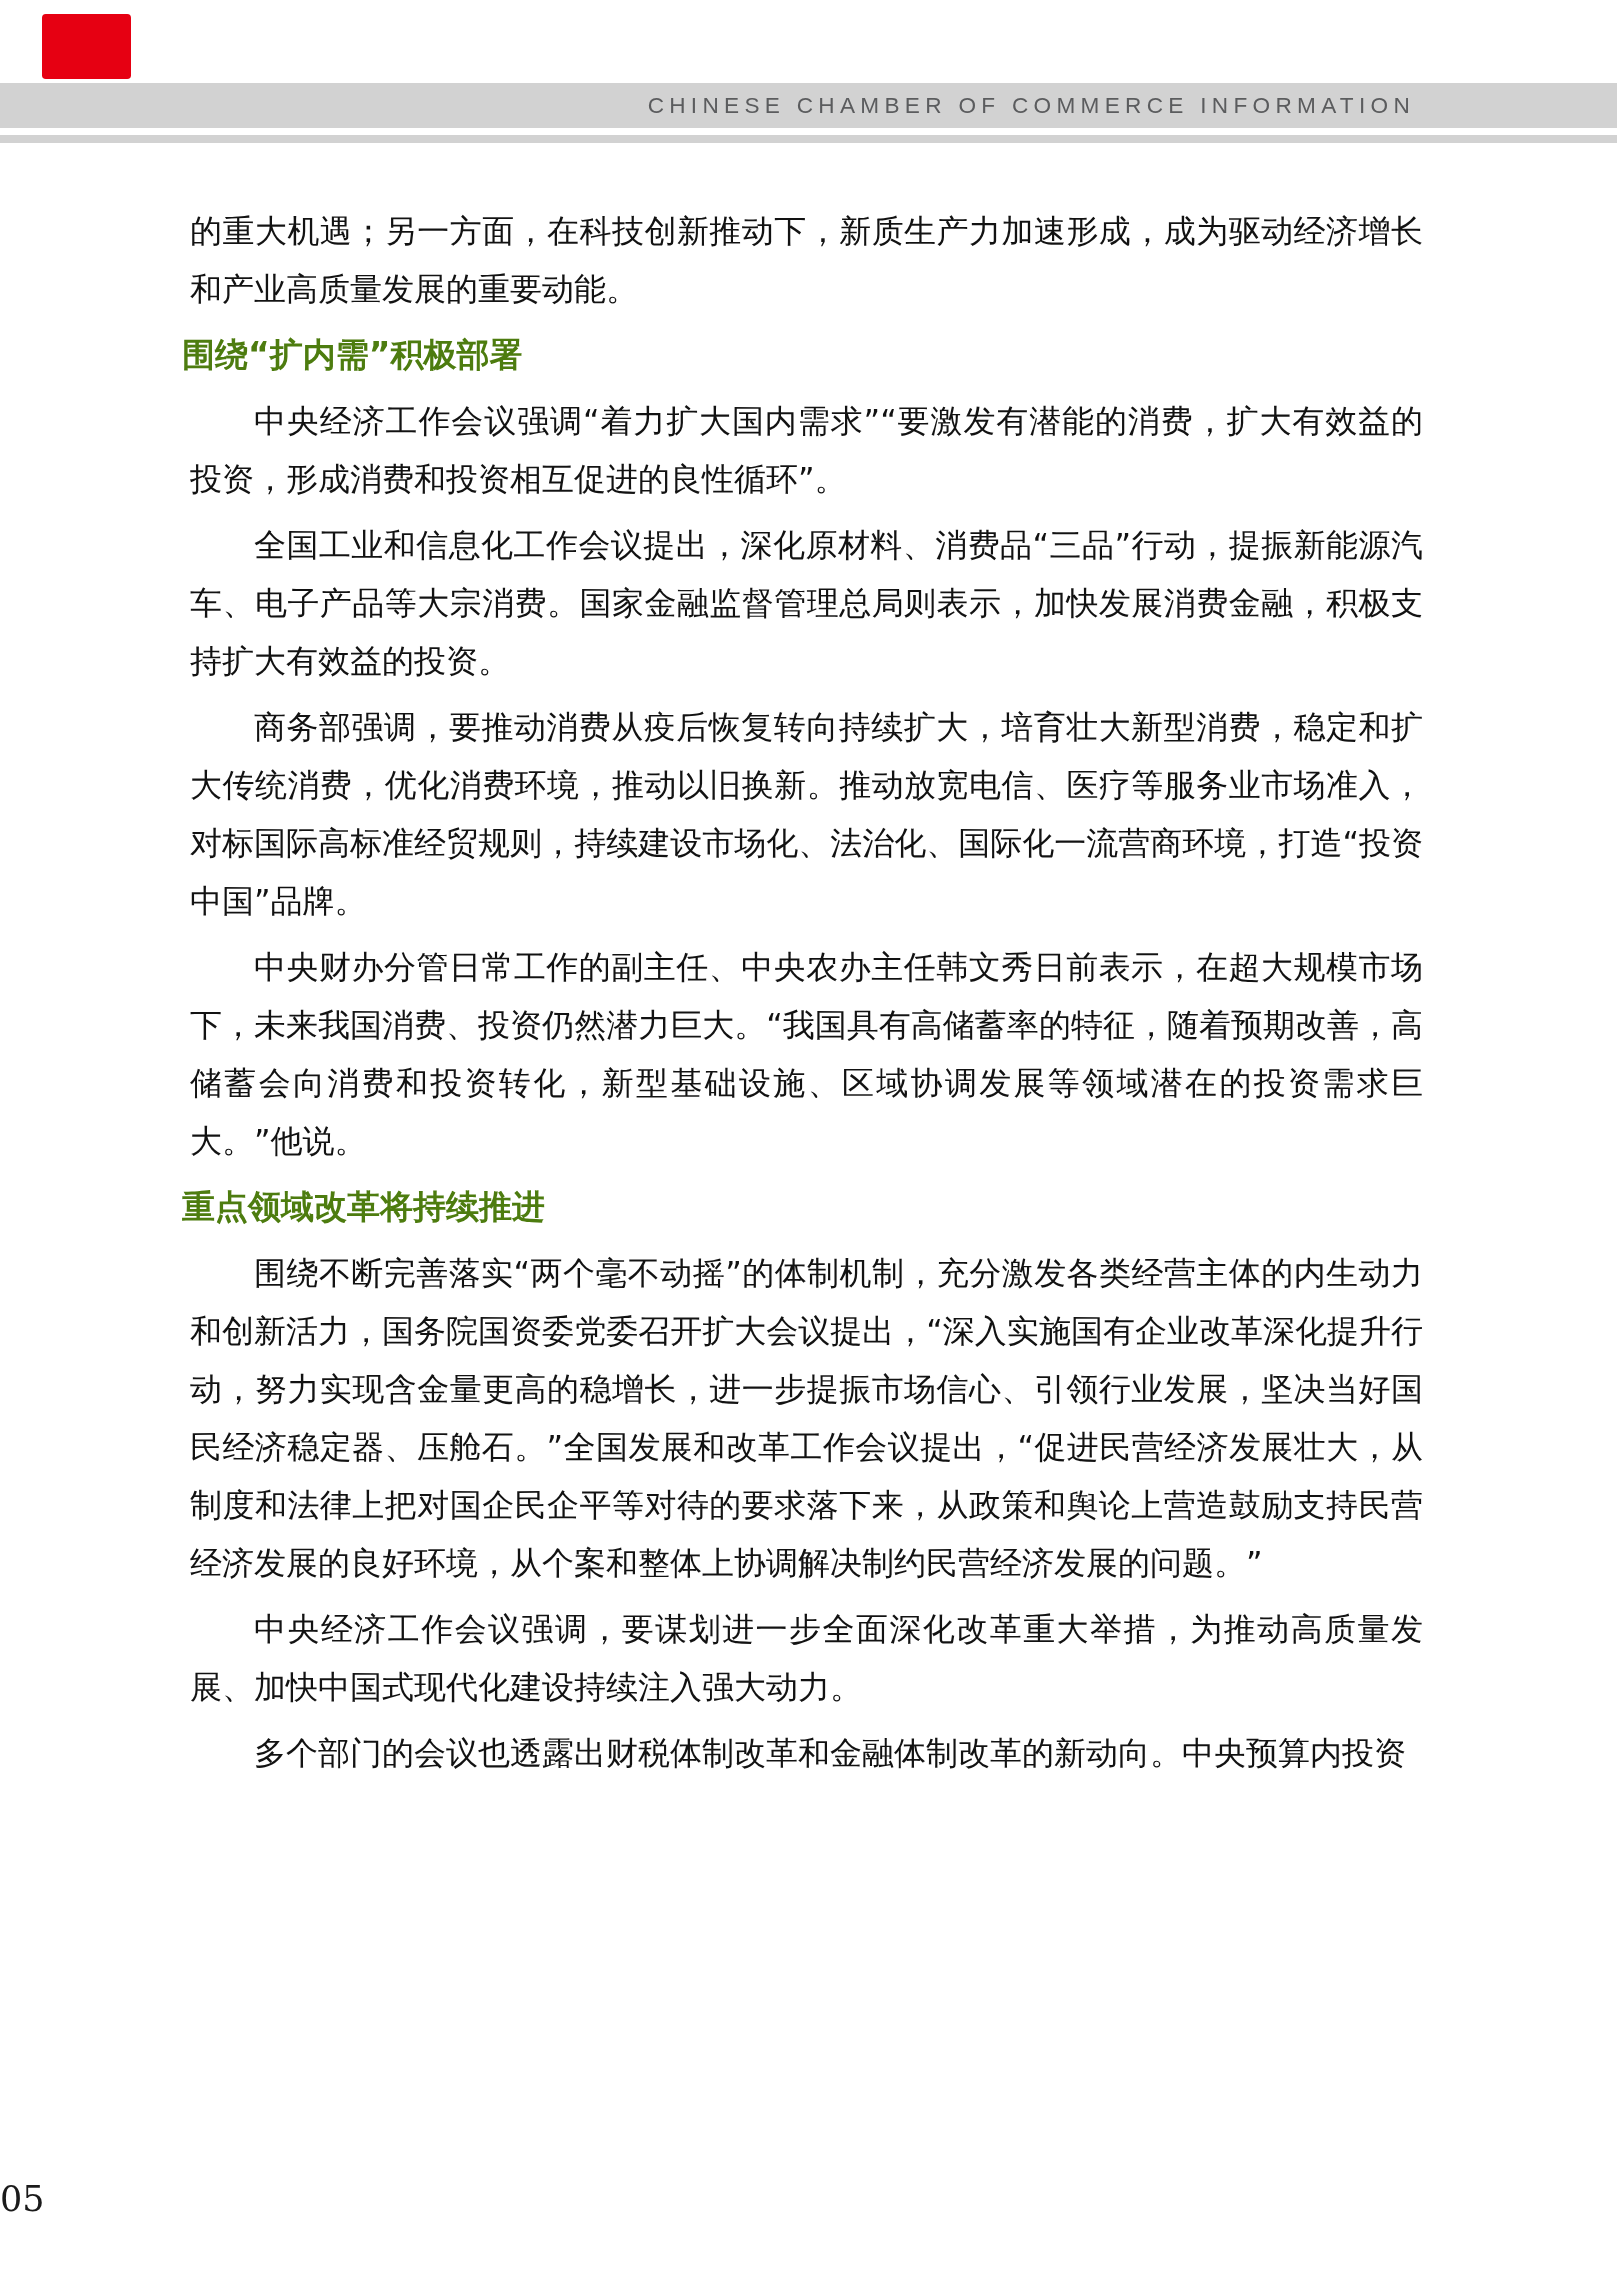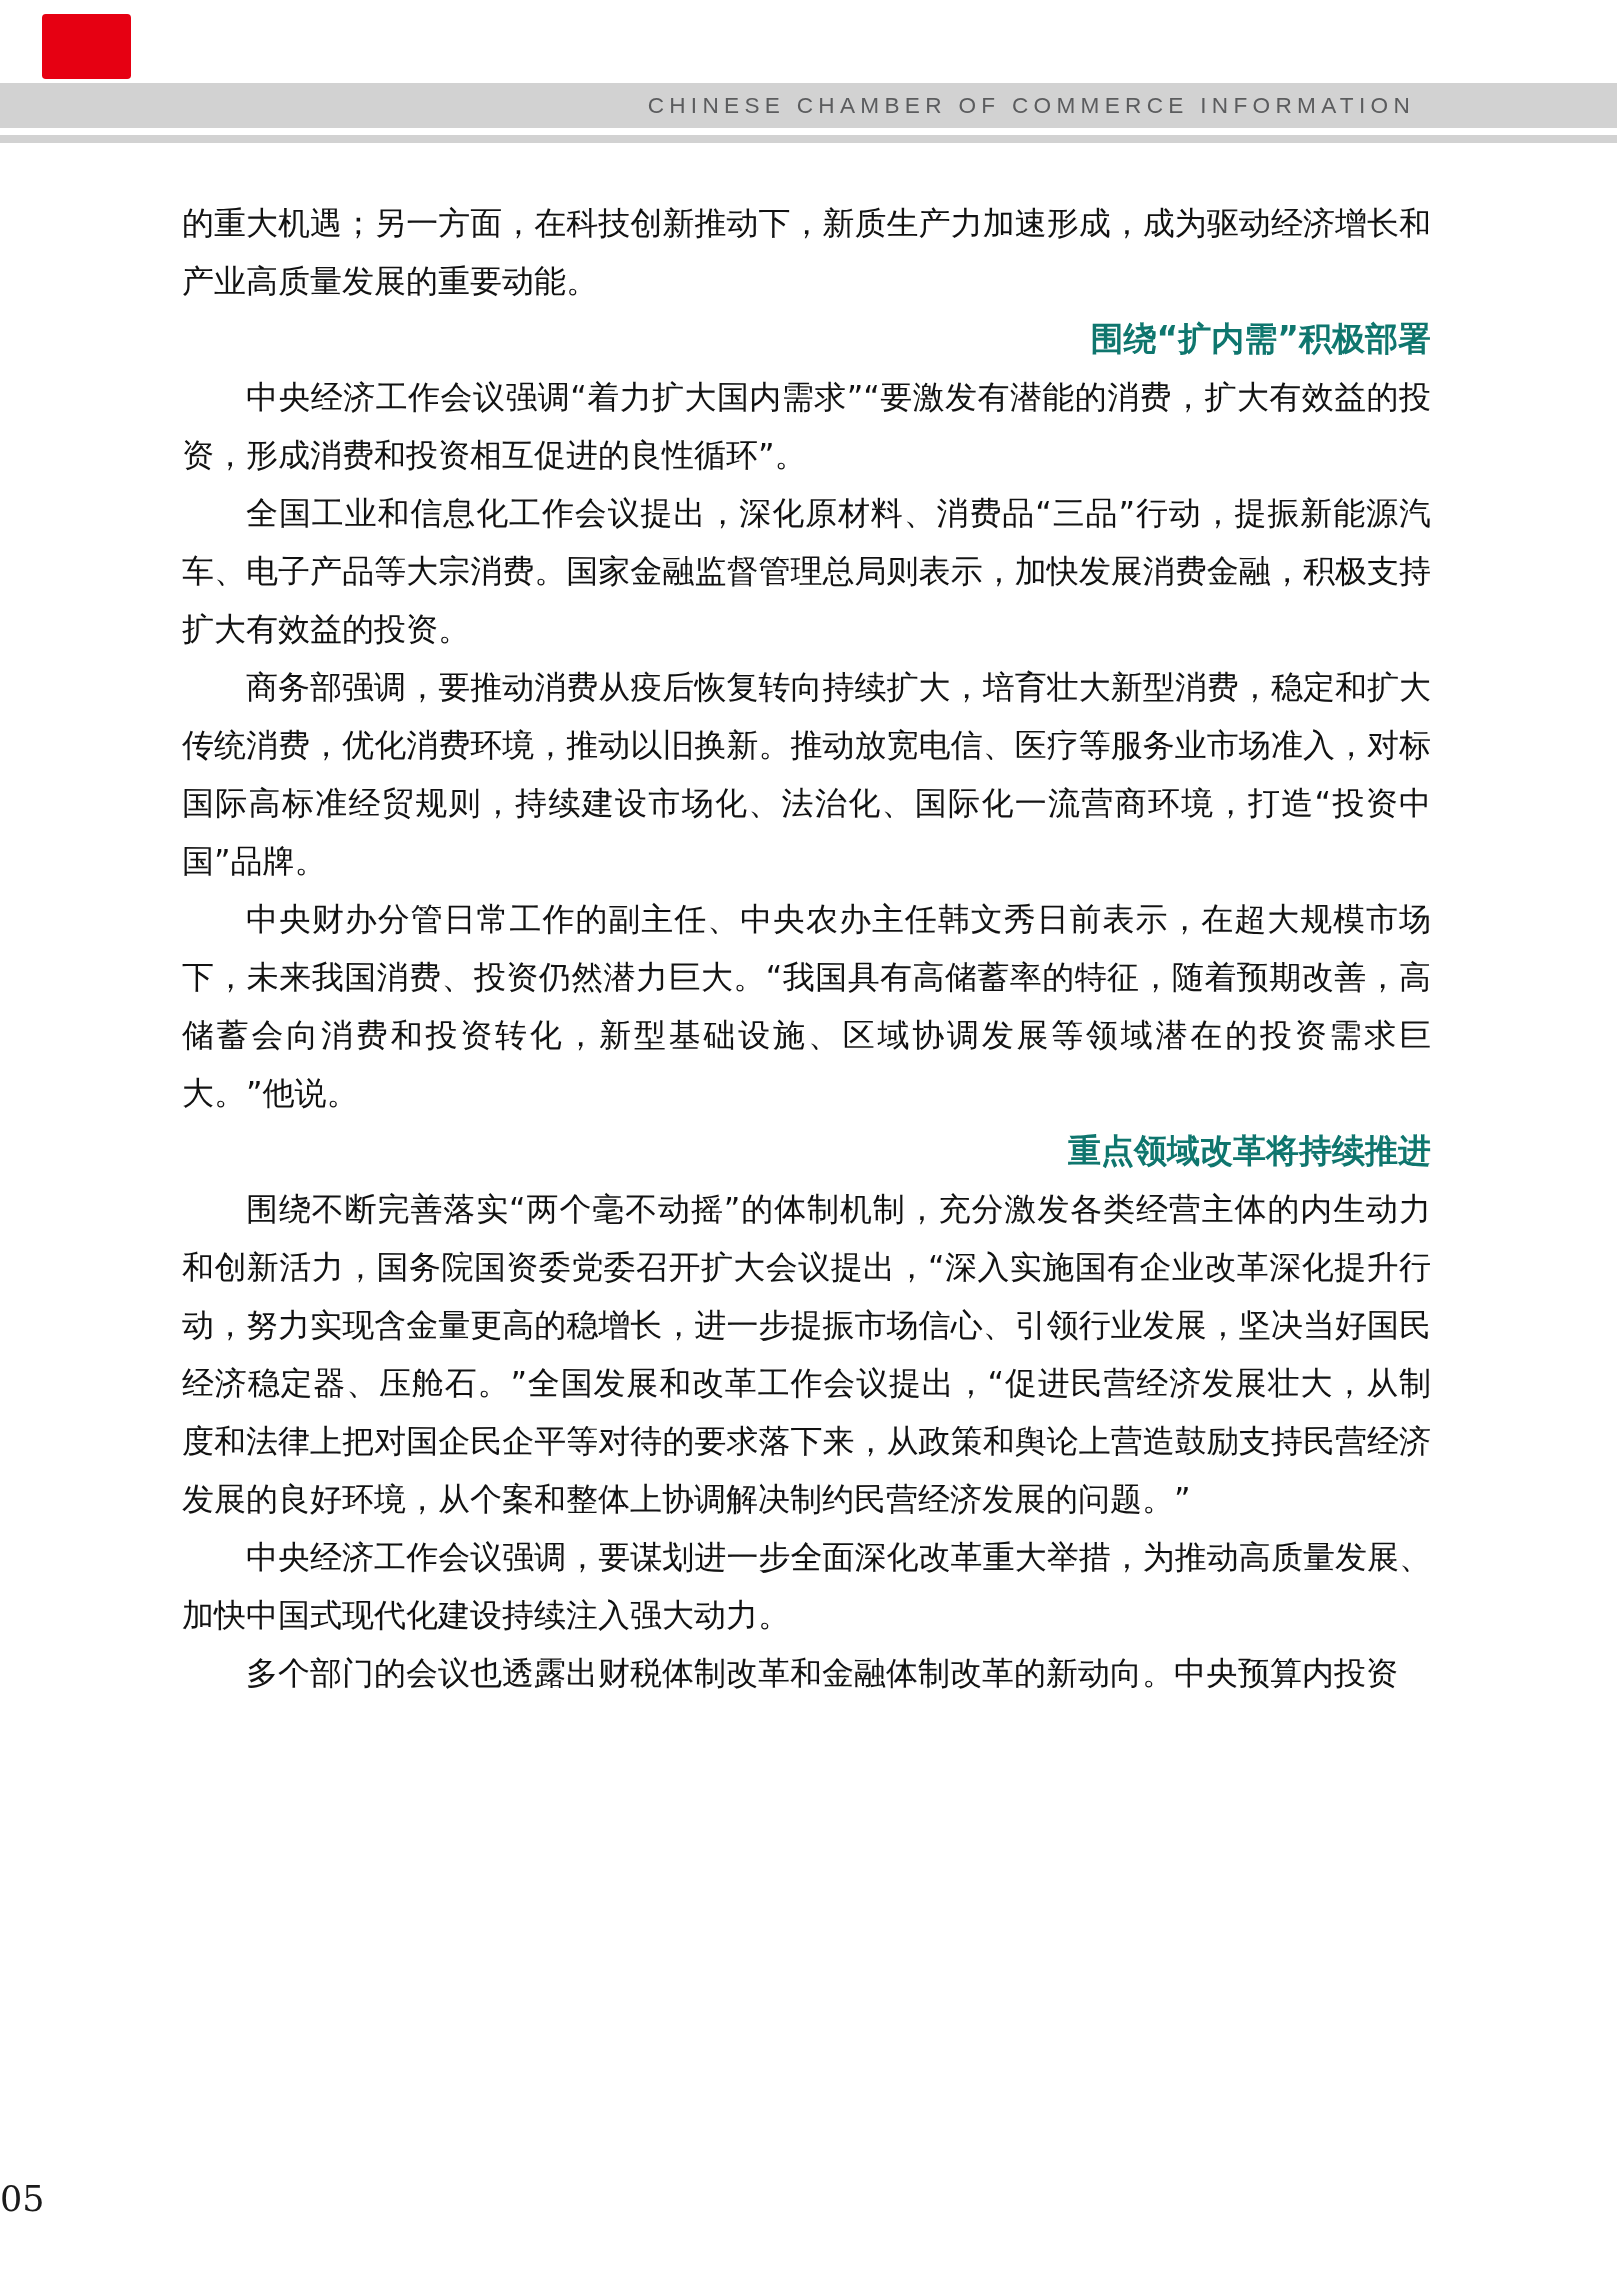--- a/index.html
+++ b/index.html
@@ -41,32 +41,32 @@
     position:absolute;
     left:182px; top:194px;
     width:1249px;
     font-size:32px;
     line-height:58px;
     color:#121212;
     text-align:justify;
     text-justify:inter-ideograph;
   }
   .content p{
-    margin:0;
+    margin:8px;
     text-indent:2em;
   }
   .content p.no-indent{ text-indent:0; }
   .content h3{
     margin:0;
-    text-align:right;
+    text-align:left;
     text-indent:0;
     font-size:33px;
     line-height:58px;
     font-weight:700;
-    color:#0f766e;
+    color:#4d7c0f;
   }
   .page-num{
     position:absolute;
     left:0; right:0;
     top:2179px;
     text-align:left;
     font-family:"DejaVu Serif","Liberation Serif",serif;
     font-size:35px;
     color:#1a1a1a;
   }

